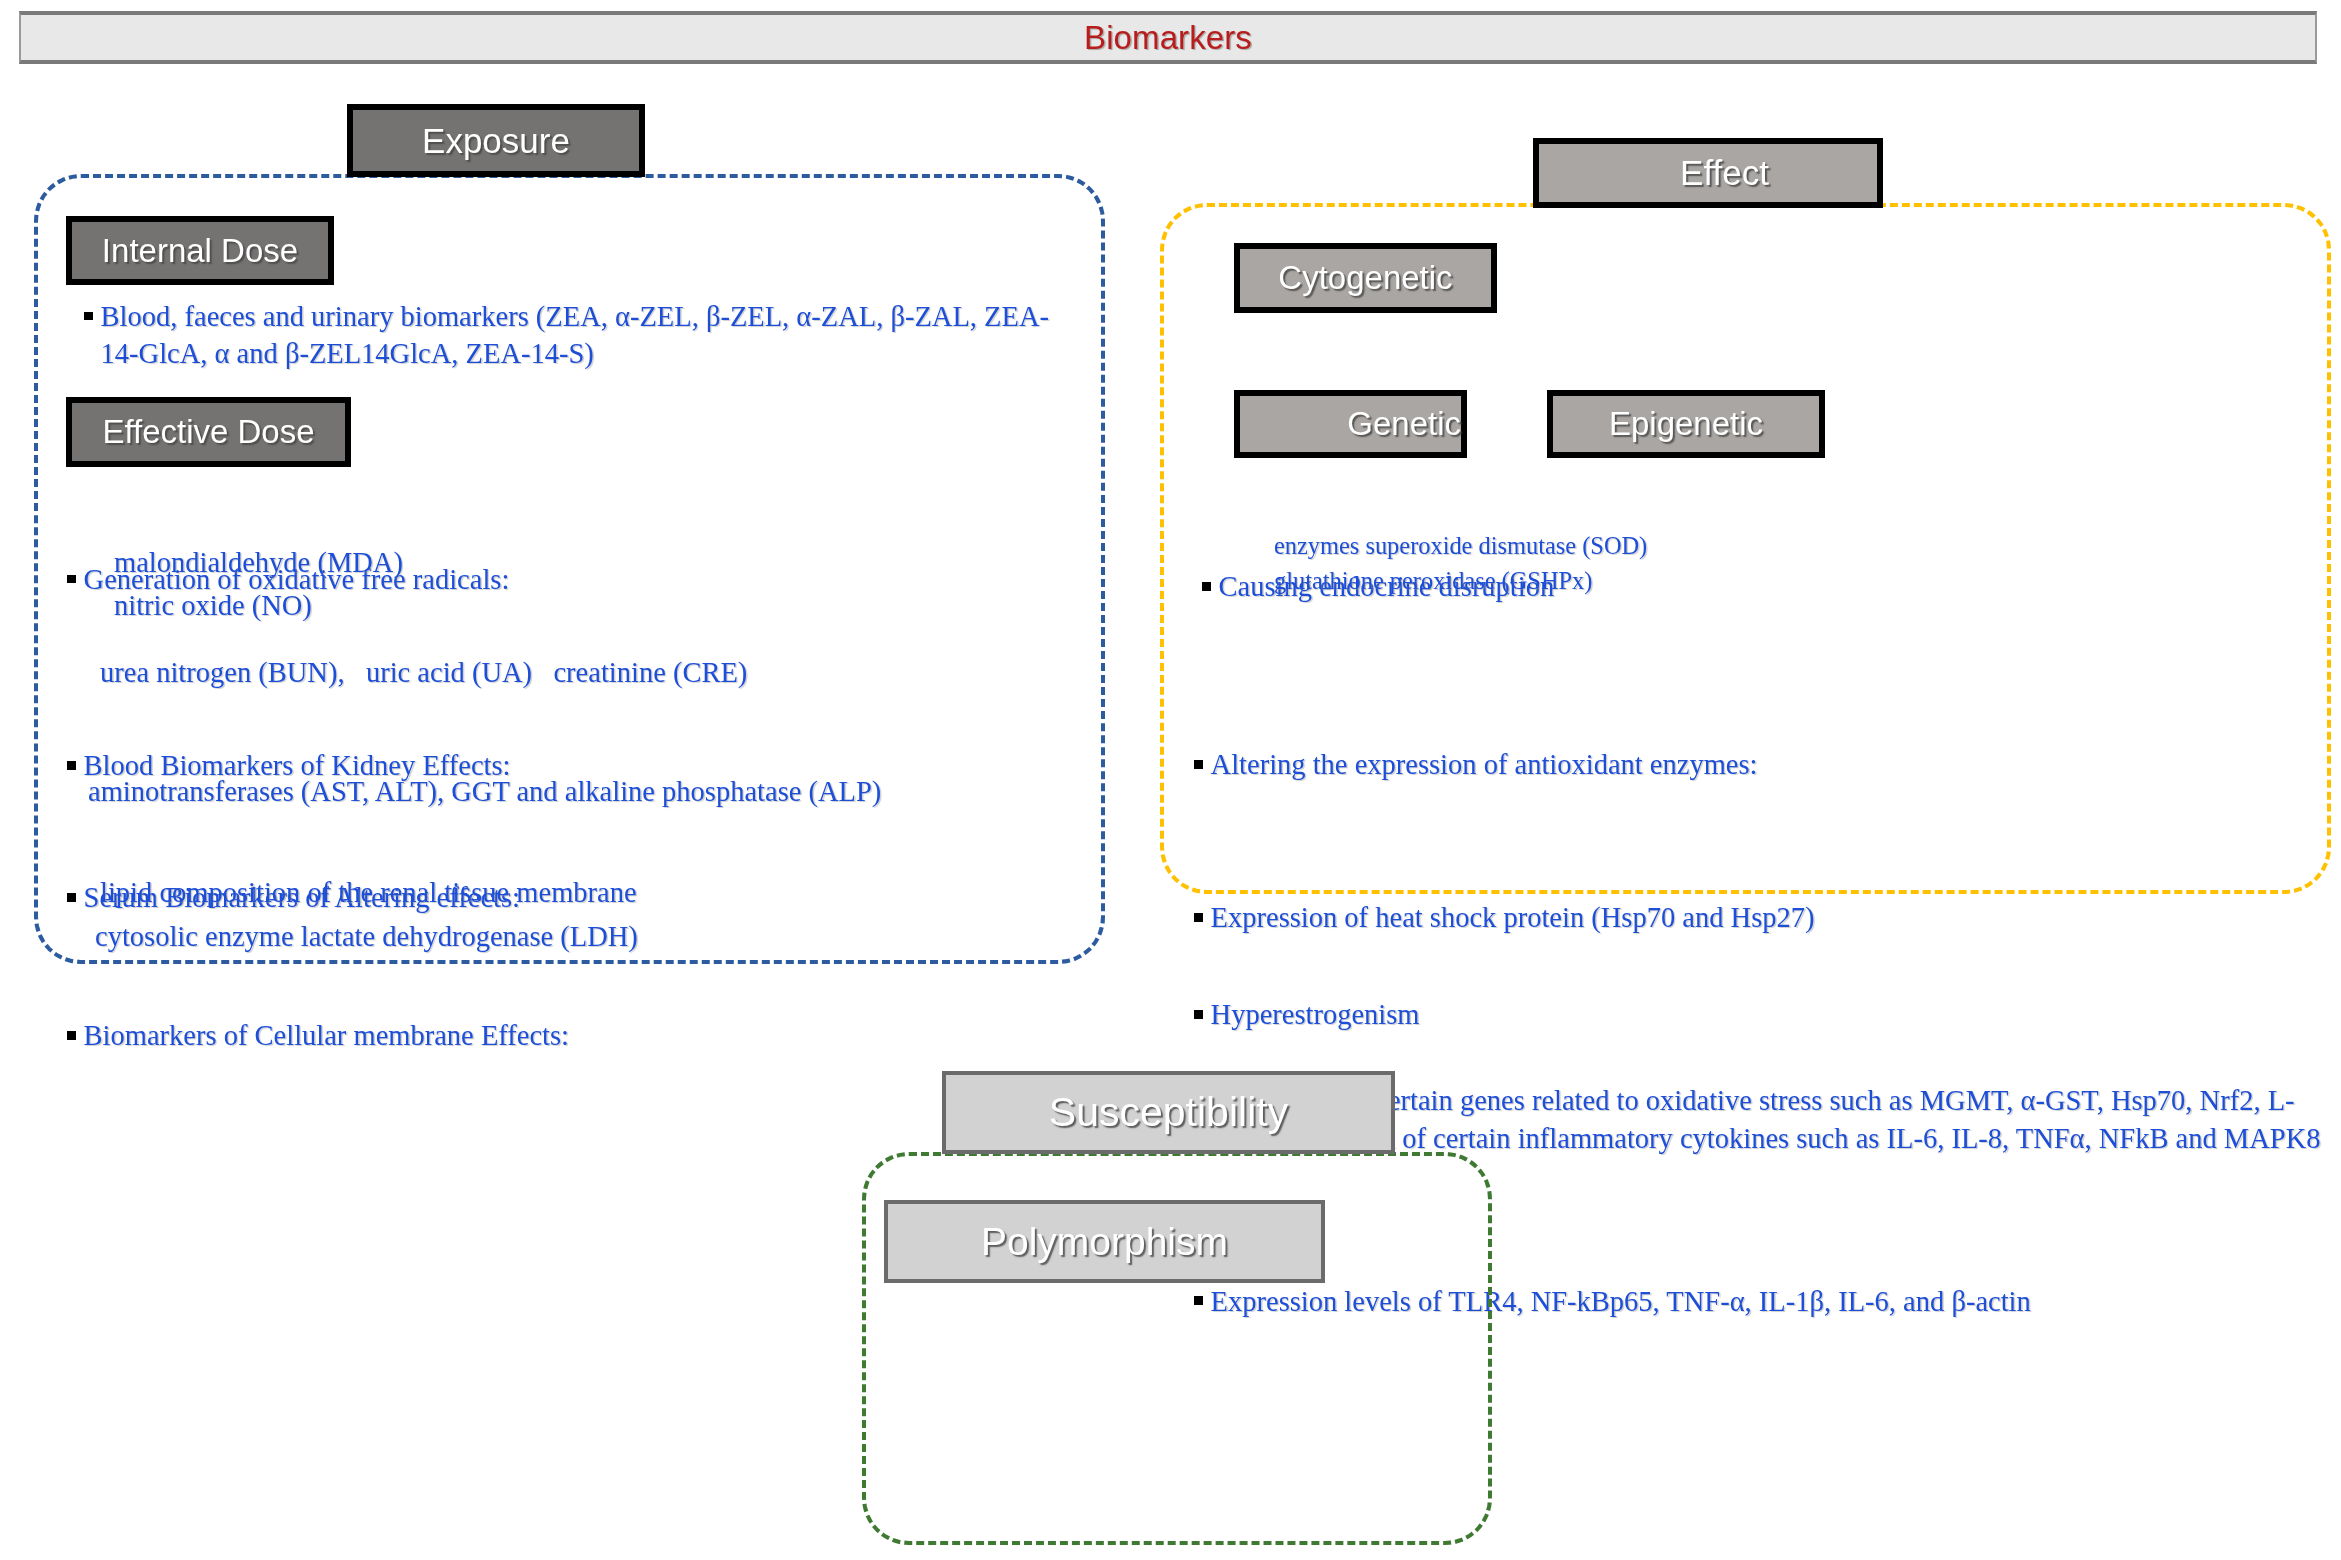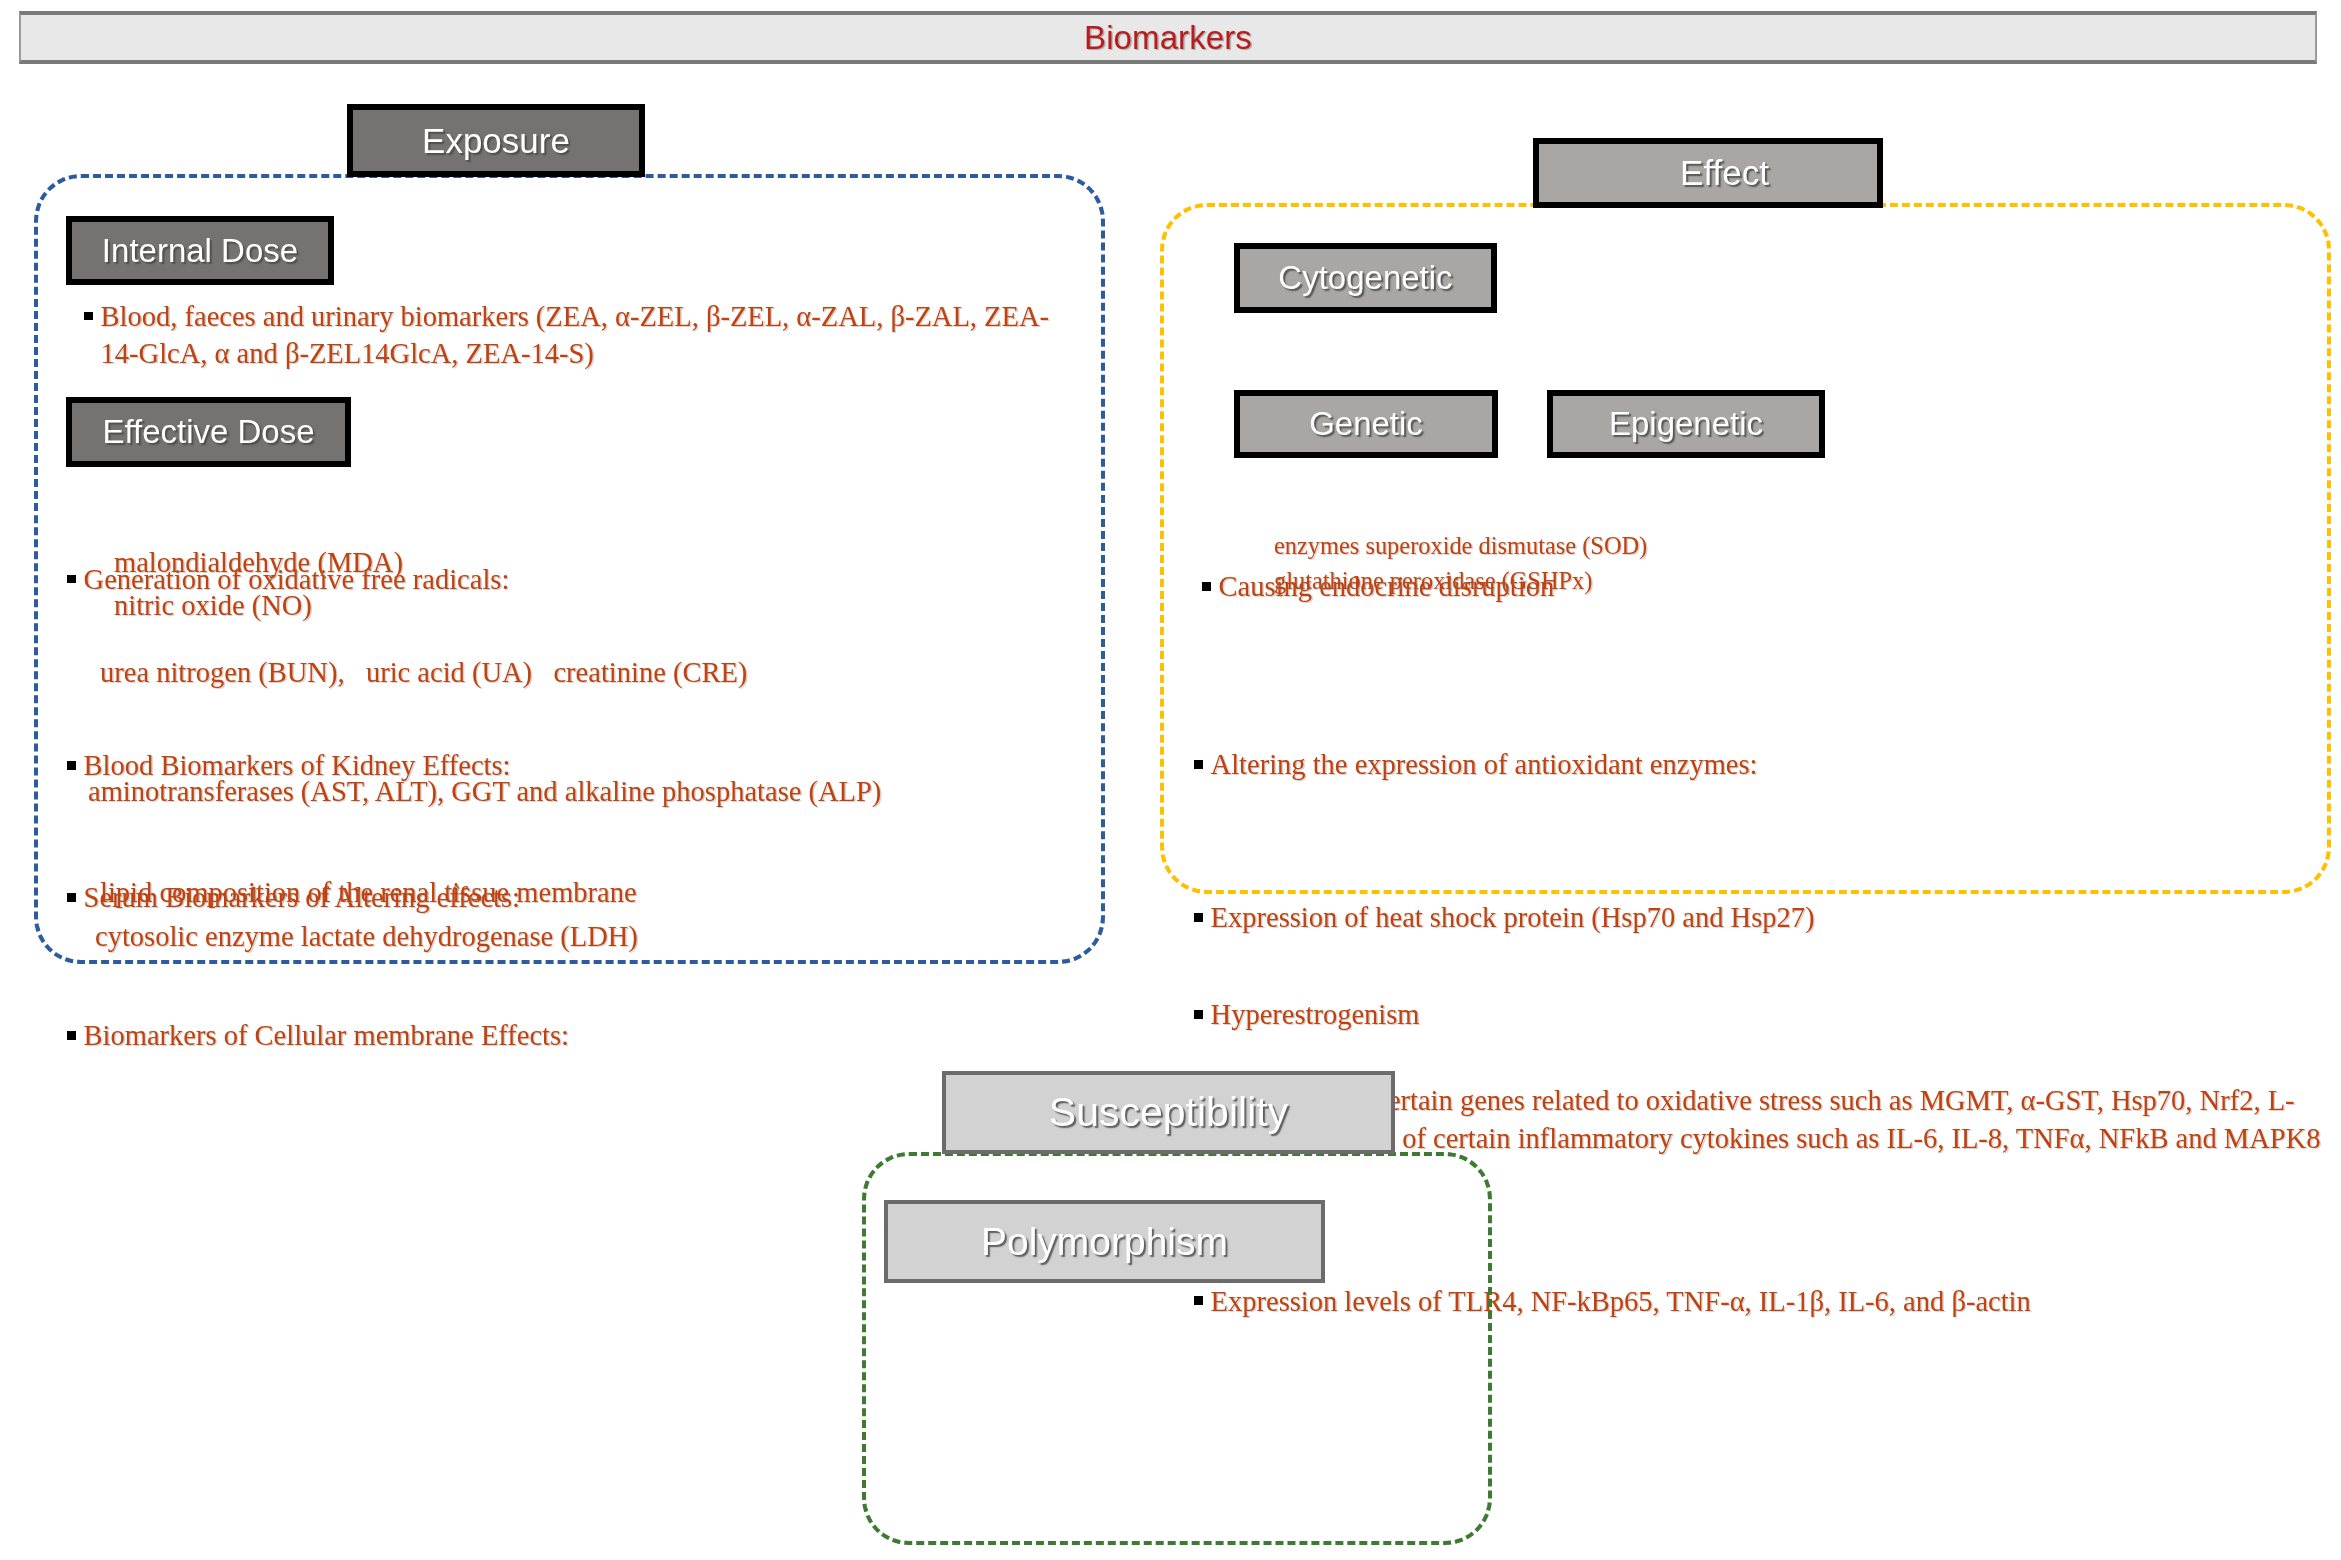--- a/index.html
+++ b/index.html
@@ -58,31 +58,31 @@
   .chip.dark{background:#757371;border:6.1px solid #000000;}
   .chip.mid{background:#a9a6a3;border:6.1px solid #000000;}
   .chip.light{background:#d2d2d2;border:4.7px solid #6b6b6b;}
 
   #chip-exposure{left:347px;top:104px;width:298px;height:73px;font-size:35px;}
   #chip-internal-dose{left:66px;top:216px;width:268px;height:69px;font-size:33px;}
   #chip-effective-dose{left:66px;top:397px;width:285px;height:70px;font-size:33px;}
 
   #chip-effect{left:1533px;top:138px;width:350px;height:70px;font-size:35px;padding-left:33px;}
   #chip-cytogenetic{left:1234px;top:243px;width:263px;height:70px;font-size:33px;}
-  #chip-genetic{left:1234px;top:390px;width:264px;height:68px;font-size:33px;}
+  #chip-genetic{left:1234px;top:390px;width:233px;height:68px;font-size:33px;justify-content:flex-end;}
   #chip-epigenetic{left:1547px;top:390px;width:278px;height:68px;font-size:33px;}
 
   #chip-susceptibility{left:942px;top:1071px;width:453px;height:83px;font-size:41px;}
   #chip-polymorphism{left:884px;top:1200px;width:441px;height:83px;font-size:39px;}
 
   
   .txt{
     position:absolute;
     font-family:"Liberation Serif", serif;
-    color:#c2410c;
+    color:#1d4ed8;
     font-size:28.5px;
     line-height:1.30;
     text-shadow:1.4px 1.4px 0.7px rgba(150,150,150,.45);
     white-space:pre-wrap;
   }
   .txt.small{font-size:24.4px;}
   .bullet{position:relative;padding-left:17.6px;}
   .bullet::before{
     content:"";position:absolute;left:1.4px;top:13.6px;
     width:8.8px;height:8.8px;background:#000;

